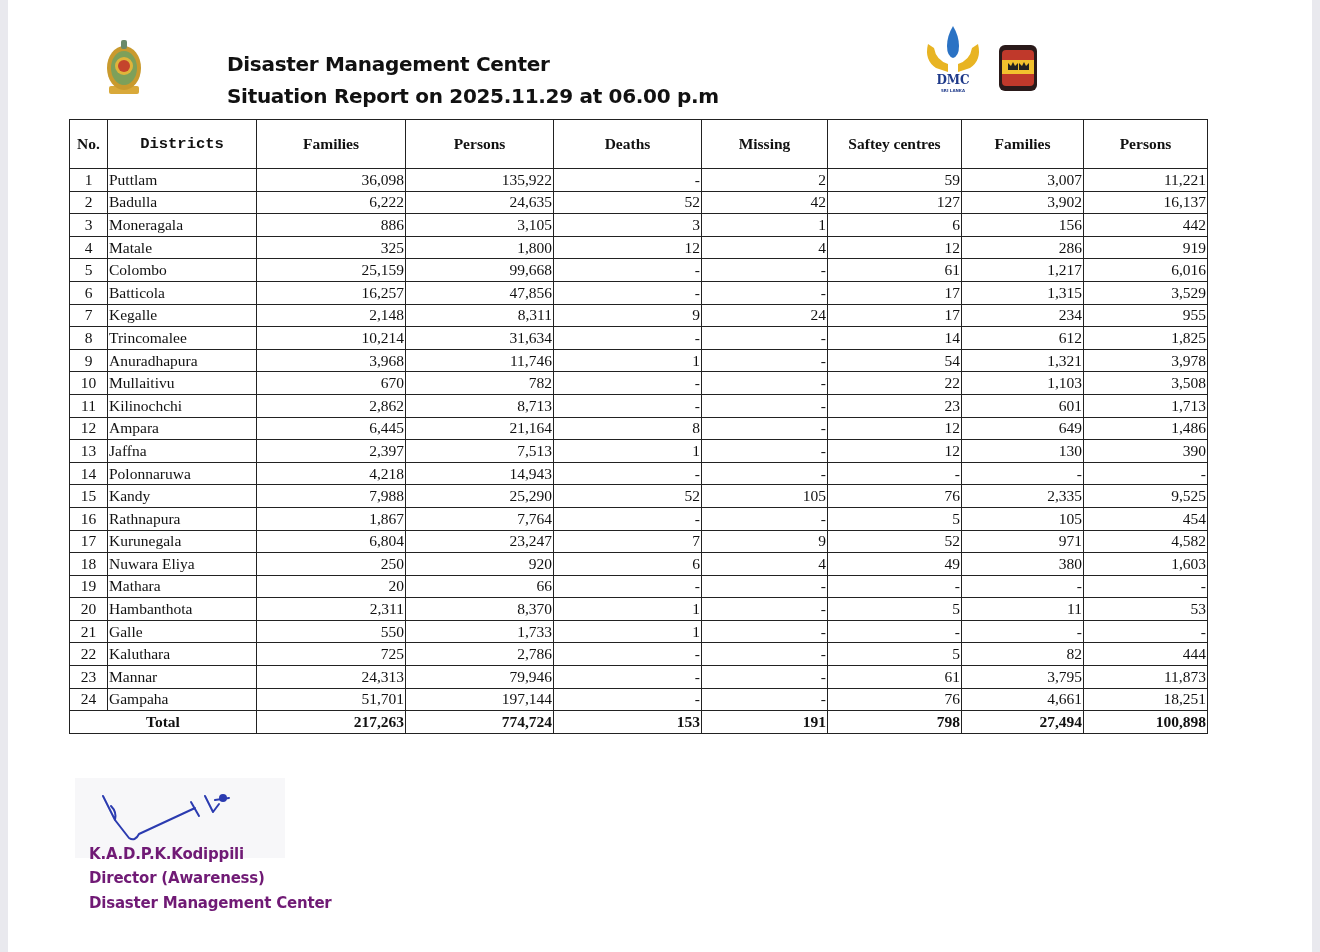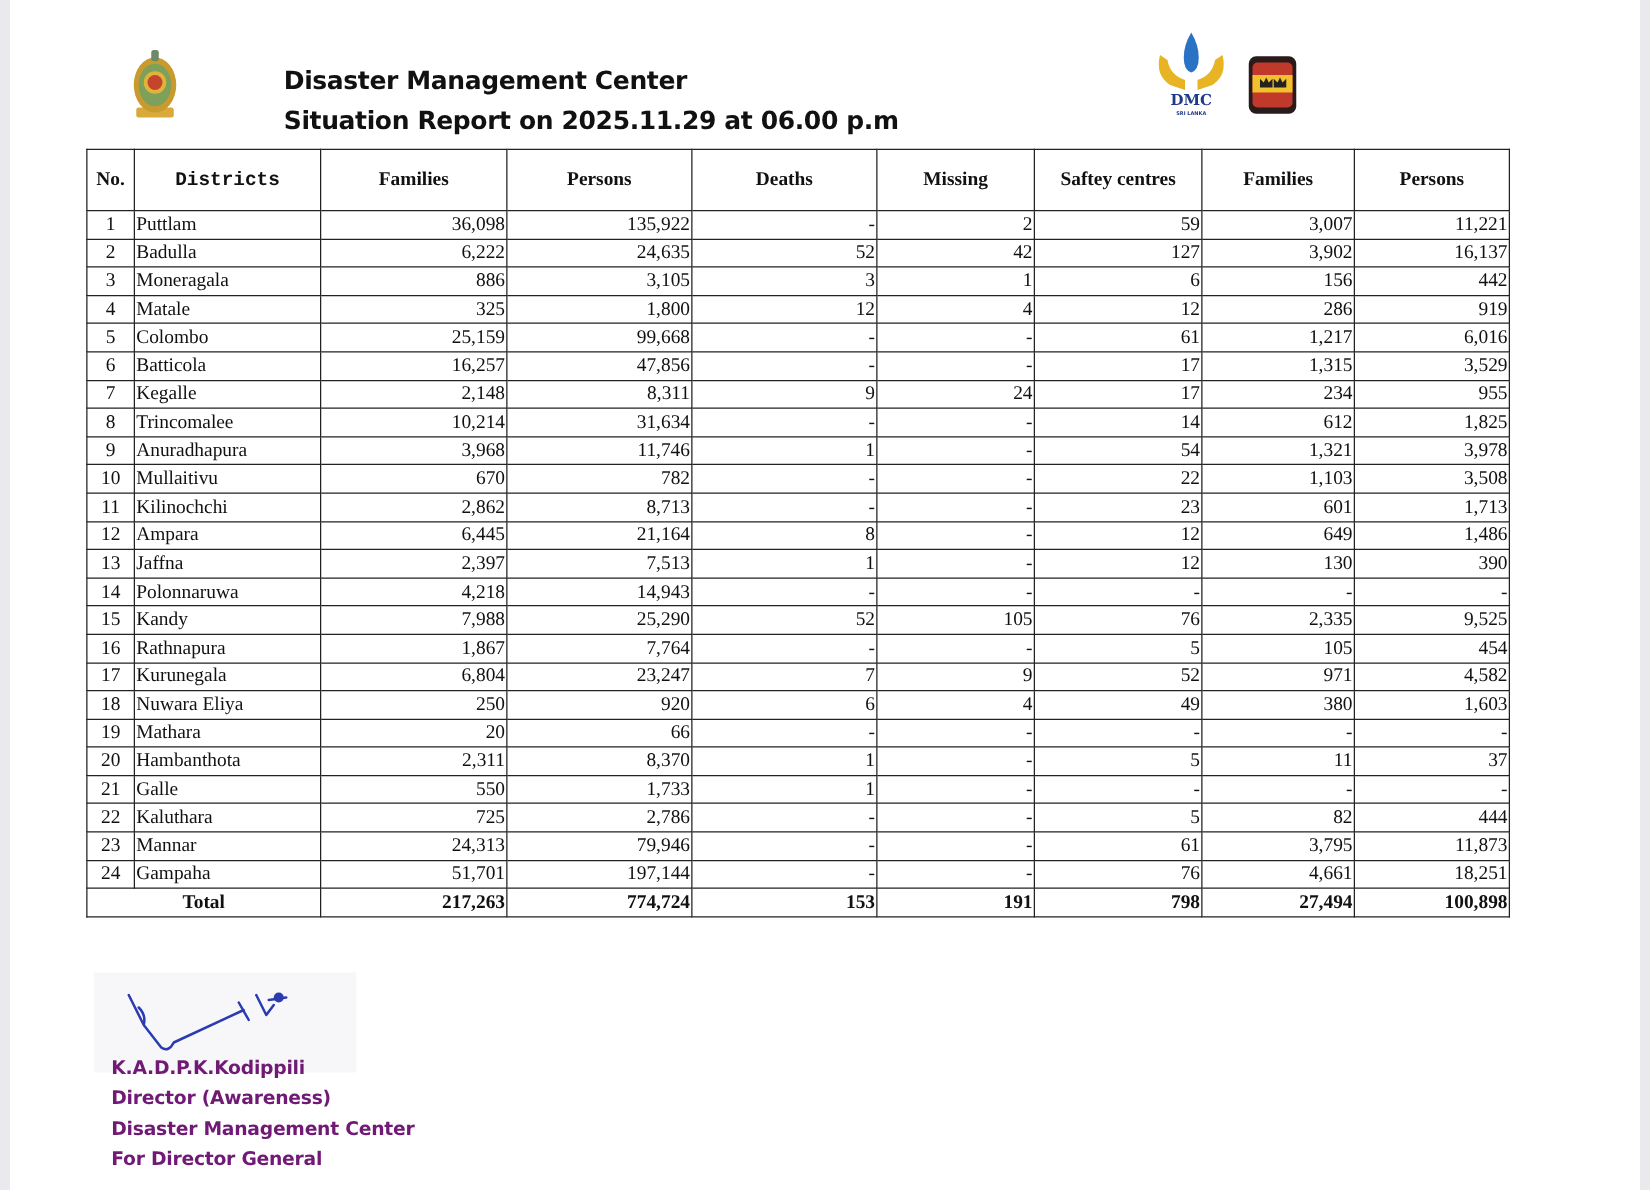--- a/index.html
+++ b/index.html
@@ -331,21 +331,21 @@
       </tr>
       <tr>
         <td class="no">20</td>
         <td class="district">Hambanthota</td>
         <td class="num">2,311</td>
         <td class="num">8,370</td>
         <td class="num">1</td>
         <td class="num">-</td>
         <td class="num">5</td>
         <td class="num">11</td>
-        <td class="num">37</td>
+        <td class="num">53</td>
       </tr>
       <tr>
         <td class="no">21</td>
         <td class="district">Galle</td>
         <td class="num">550</td>
         <td class="num">1,733</td>
         <td class="num">1</td>
         <td class="num">-</td>
         <td class="num">-</td>
         <td class="num">-</td>
@@ -402,14 +402,13 @@
 <div class="signature-area"></div>
 <svg class="signature-svg" viewBox="0 0 160 60">
   <path d="M8 6 L20 30 M16 16 Q22 22 20 30 L34 48 Q40 52 44 44 L100 18 M96 12 L104 26 M110 6 L118 22 L124 14 M120 10 L134 8" fill="none" stroke="#2b3bb0" stroke-width="2" stroke-linecap="round" stroke-linejoin="round"></path>
   <circle cx="128" cy="8" r="4" fill="#2b3bb0"></circle>
 </svg>
 
 <div class="signoff">
   <div>K.A.D.P.K.Kodippili</div>
   <div>Director (Awareness)</div>
   <div>Disaster Management Center</div>
-  <div>For Director General</div>
 </div>
 
 </body></html>

